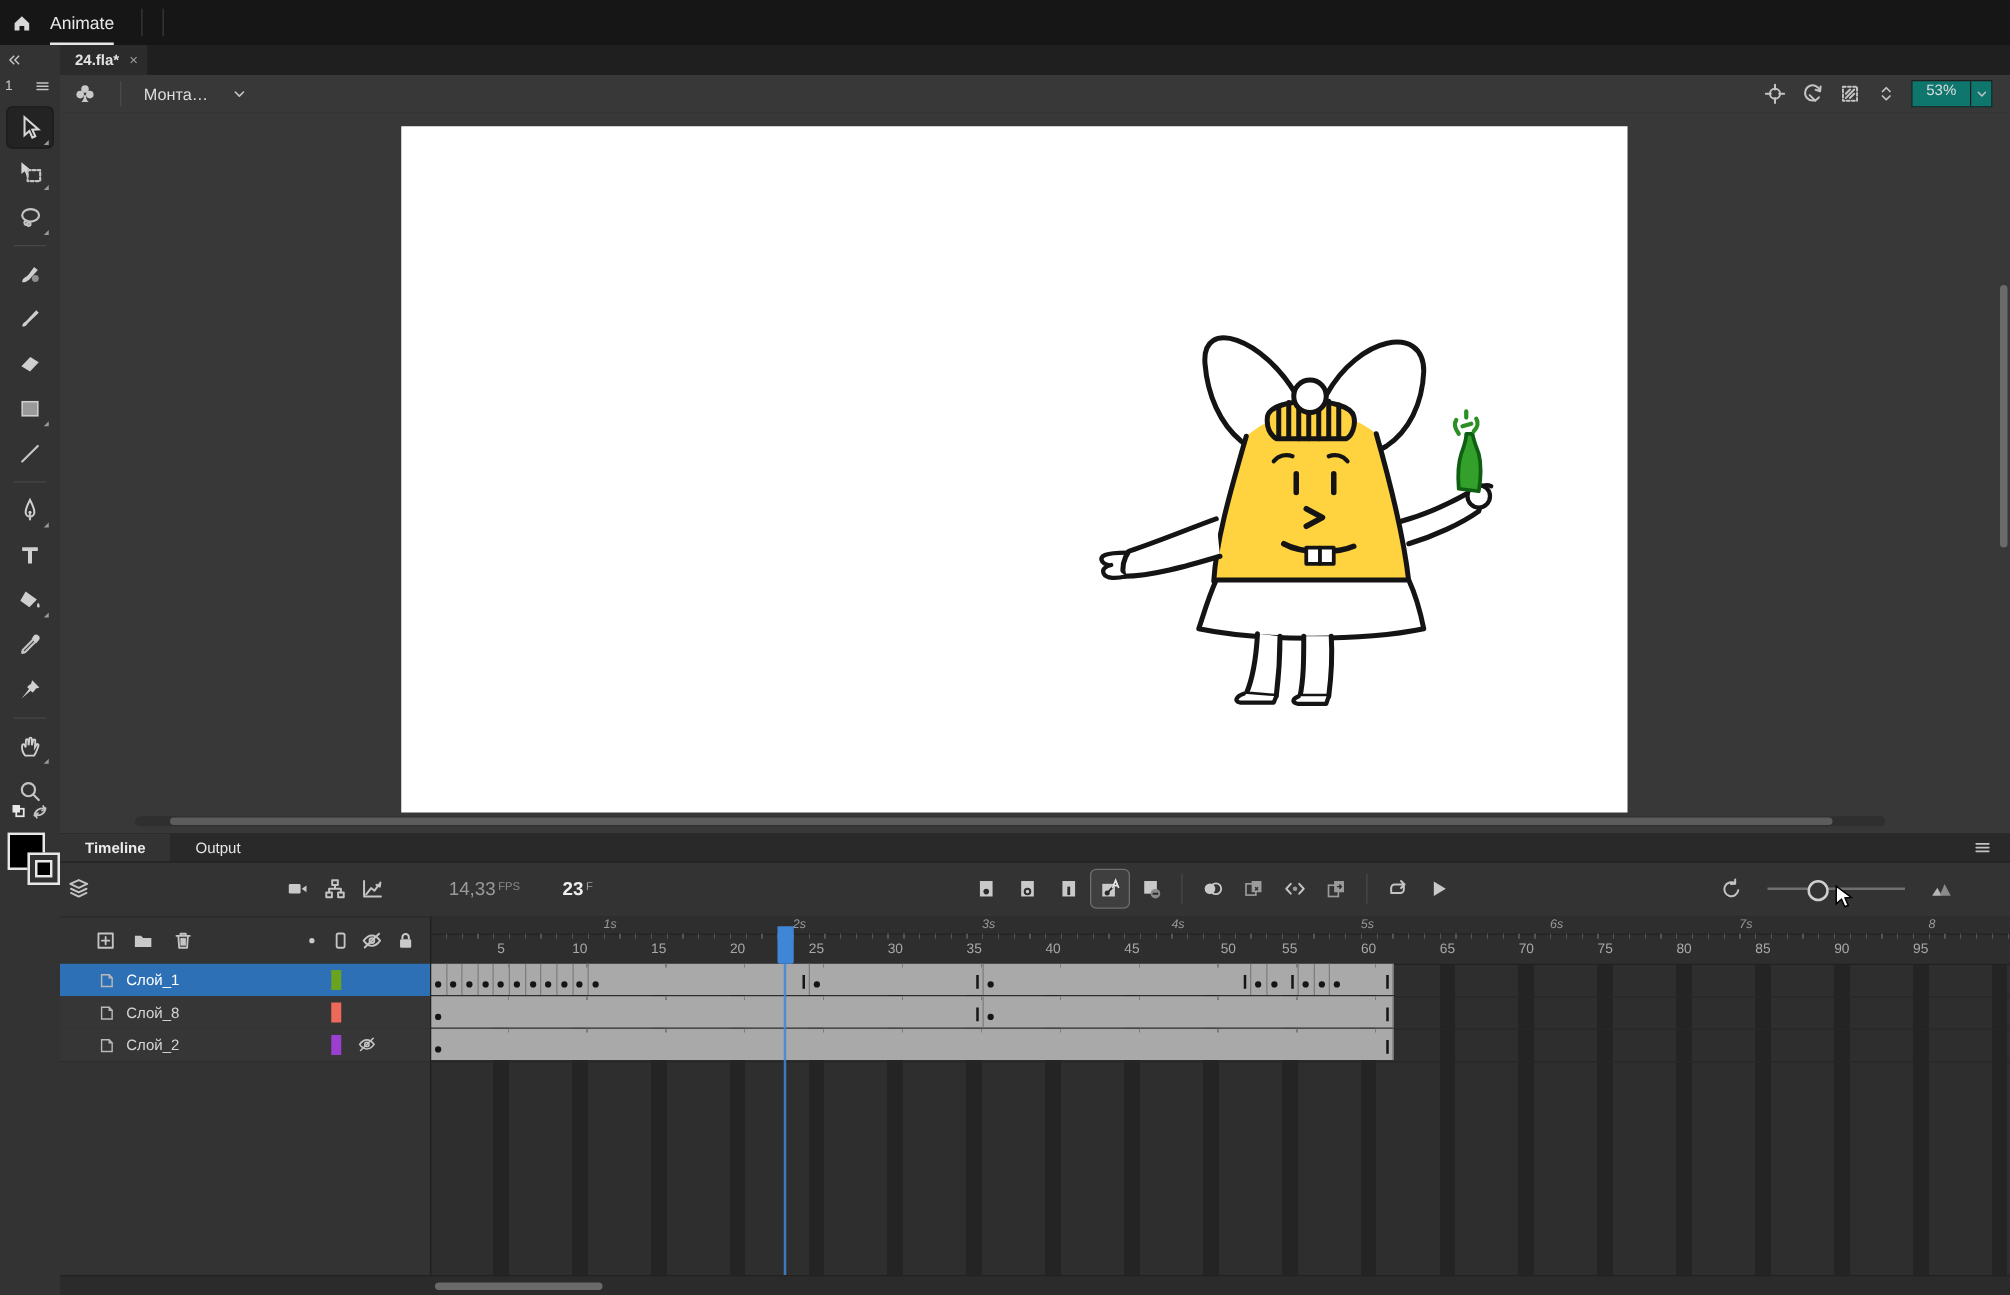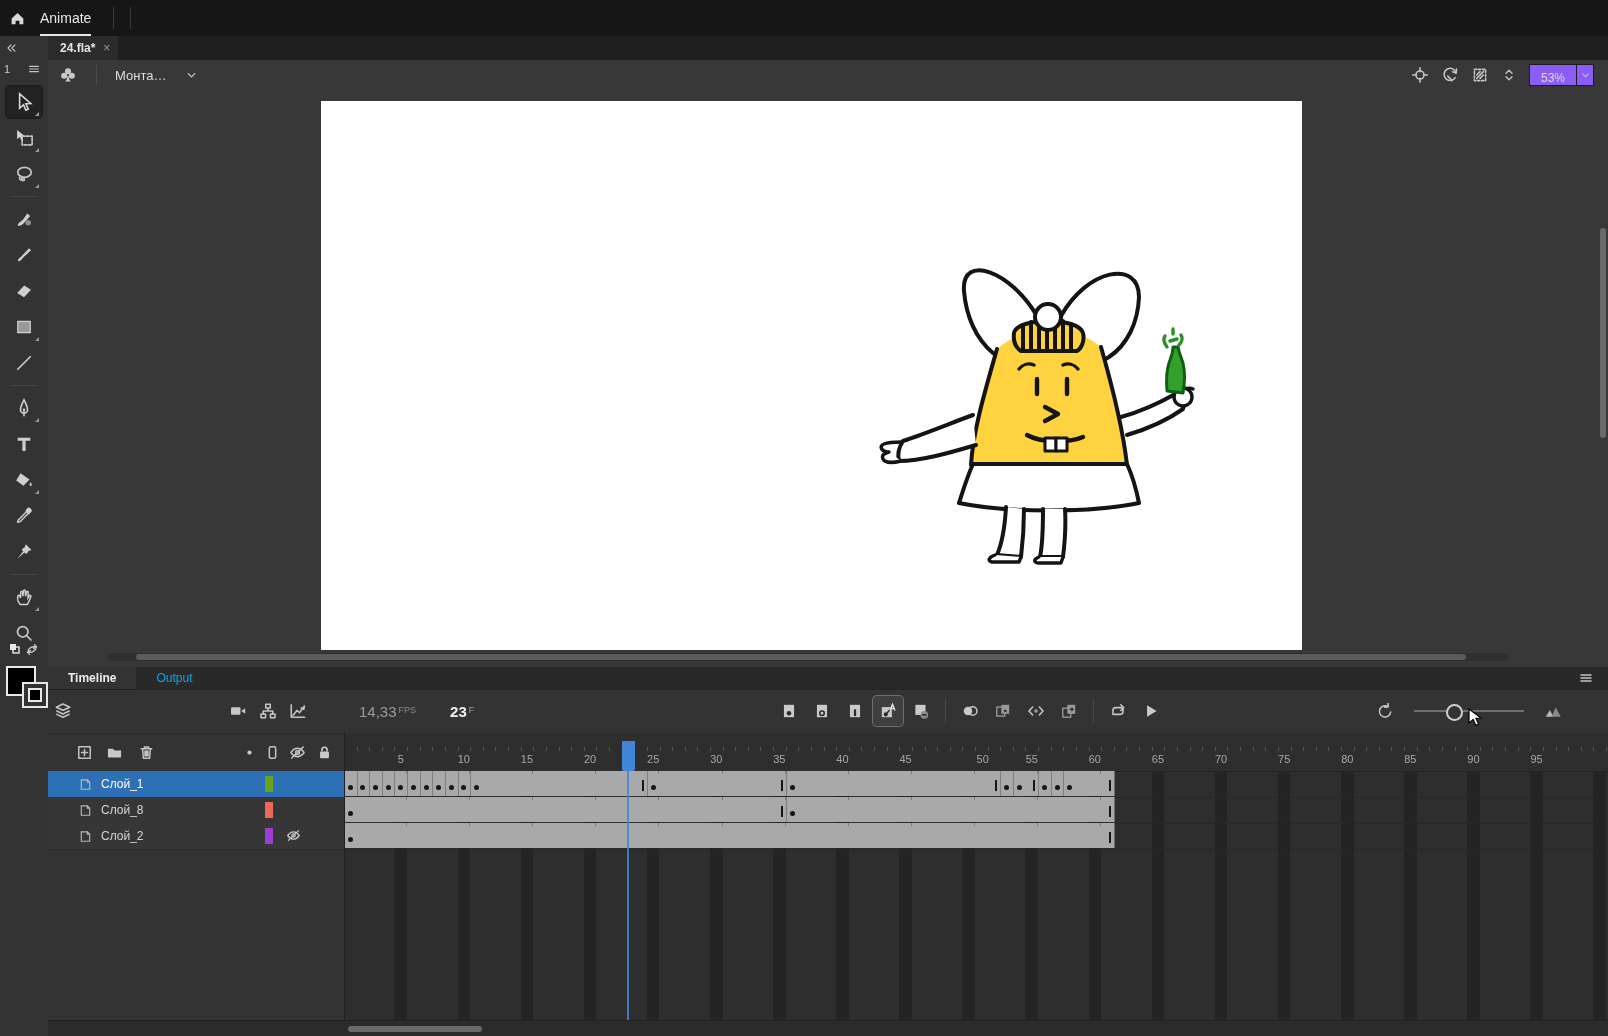--- a/index.html
+++ b/index.html
@@ -39,38 +39,38 @@
   #doc-tab{background:#2b2b2b;height:24px;display:flex;align-items:center;padding:0 8px 0 12px;gap:8px;}
   #doc-tab .title{color:#e4e4e4;font-size:12px;font-weight:bold;}
   #doc-tab .x{color:#9a9a9a;font-size:12px;}
 
   #editbar{left:48px;top:60px;width:1560px;height:30px;background:#383838;display:flex;align-items:center;border-bottom:1px solid #2a2a2a;}
   #scene-icon{width:40px;display:flex;justify-content:center;}
   .eb-div{width:1px;height:20px;background:#4a4a4a;margin:0 8px;}
   #scene-name{color:#dedede;font-size:13px;margin-left:10px;}
   #scene-chevron{margin-left:18px;}
   #editbar-right{margin-left:auto;display:flex;align-items:center;gap:12px;padding-right:14px;}
-  #zoom-box{display:flex;align-items:flex-end;background:#8b5cf6;border:1px solid #1d1d1d;height:20px;}
+  #zoom-box{display:flex;align-items:flex-start;background:#0f766e;border:1px solid #1d1d1d;height:20px;}
   #zoom-value{width:46px;text-align:center;font-size:12px;color:#dedede;}
   #zoom-chevron{width:16px;height:20px;display:flex;align-items:center;justify-content:center;border-left:1px solid #1d1d1d;}
 
   
   #stage-wrap{left:48px;top:90px;width:1560px;height:577px;background:#383838;overflow:hidden;}
   #stage{left:273px;top:11px;width:981px;height:549px;background:#ffffff;}
   #stage-hscroll{left:60px;top:563px;width:1400px;height:8px;background:#2f2f2f;border-radius:4px;}
   #stage-hscroll .thumb{position:absolute;left:28px;top:1px;height:6px;width:1330px;background:#5c5c5c;border-radius:3px;}
   #stage-vscroll{left:1552px;top:0;width:7px;height:577px;background:transparent;}
   #stage-vscroll .thumb{position:absolute;left:0;top:138px;width:6px;height:210px;background:#6a6a6a;border-radius:3px;}
 
   
   #timeline{left:48px;top:667px;width:1560px;height:369px;background:#333333;}
   #tl-tabs{position:absolute;left:0;top:0;width:100%;height:22px;background:#292929;display:flex;border-bottom:1px solid #232323;}
   .tl-tab{padding:0 20px;display:flex;align-items:center;font-size:12px;}
   .tl-tab.active{background:#333333;color:#ececec;font-weight:bold;}
-  .tl-tab.inactive{color:#0ea5e9;}
+  .tl-tab.inactive{color:#e5e5e5;}
   #tl-panelmenu{position:absolute;right:14px;top:3px;}
 
   #tl-toolbar{position:absolute;left:0;top:22px;width:100%;height:44px;display:flex;align-items:center;border-bottom:1px solid #2a2a2a;}
   .tlb-btn{width:30px;height:30px;display:flex;align-items:center;justify-content:center;border-radius:4px;}
   .tlb-btn.active{background:#3f3f3f;box-shadow:0 0 0 1px #6f6f6f;}
   .tlb-sep{width:1px;height:24px;background:#4a4a4a;margin:0 6px;}
   #fps-block{display:flex;align-items:baseline;margin-left:46px;}
   #fps-value{color:#9a9a9a;font-size:15px;}
   #fps-unit{color:#8a8a8a;font-size:9px;margin-left:2px;position:relative;top:-4px;}
   #cur-frame{color:#f0f0f0;font-size:15px;font-weight:bold;margin-left:34px;}
@@ -742,20 +742,30 @@
           <svg width="15" height="15" class="leye">
             <use href="#i-eyeoff"></use>
           </svg>
         </div>
       </div>
   </div>
 
   <div id="frames-area">
     <div id="col-stripes"></div>
     <div id="ruler">
+      <div id="ruler-seconds">
+          <span class="sec-label" style="left: 138.82px;">1s</span>
+          <span class="sec-label" style="left: 290.26px;">2s</span>
+          <span class="sec-label" style="left: 441.7px;">3s</span>
+          <span class="sec-label" style="left: 593.14px;">4s</span>
+          <span class="sec-label" style="left: 744.58px;">5s</span>
+          <span class="sec-label" style="left: 896.02px;">6s</span>
+          <span class="sec-label" style="left: 1047.46px;">7s</span>
+          <span class="sec-label" style="left: 1198.9px;">8</span>
+        </div>
       <div id="ruler-frames">
           <span class="frm-label" style="left: 56.79px;">5</span>
           <span class="frm-label" style="left: 119.89px;">10</span>
           <span class="frm-label" style="left: 182.99px;">15</span>
           <span class="frm-label" style="left: 246.09px; text-align: right;">20</span>
           <span class="frm-label" style="left: 309.19px;">25</span>
           <span class="frm-label" style="left: 372.29px;">30</span>
           <span class="frm-label" style="left: 435.39px;">35</span>
           <span class="frm-label" style="left: 498.49px;">40</span>
           <span class="frm-label" style="left: 561.59px;">45</span>

